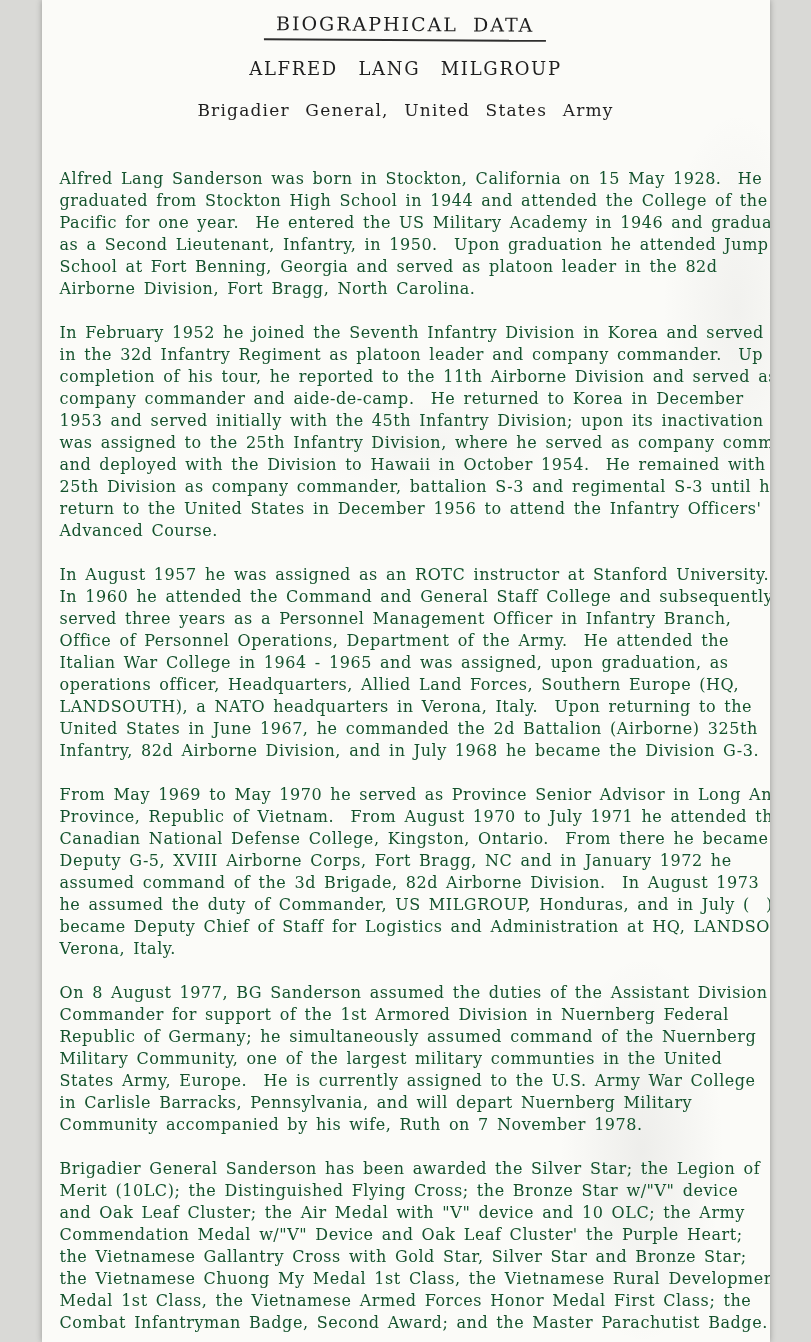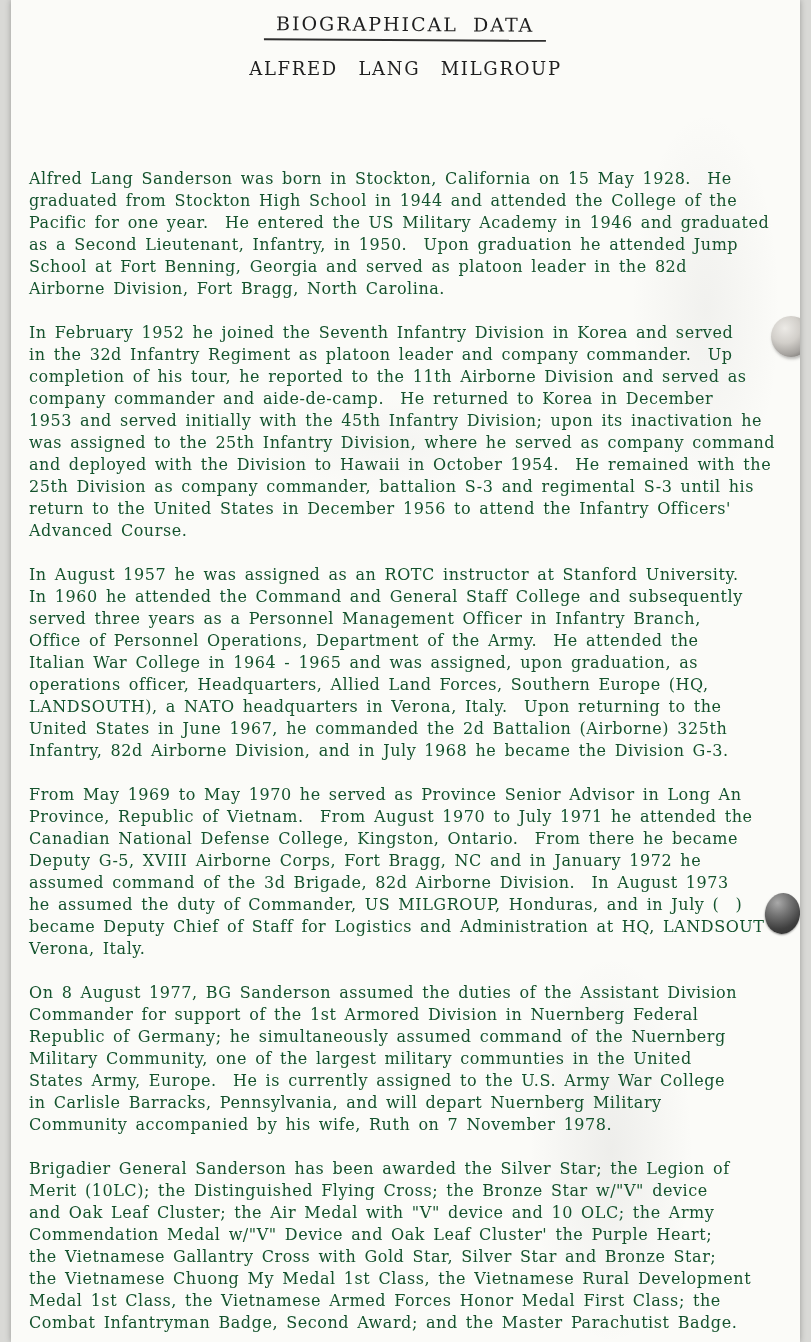--- a/index.html
+++ b/index.html
@@ -1,18 +1,18 @@
 <!DOCTYPE html>
 <html><head>
 <meta charset="utf-8">
 <style>
   html,body{margin:0;padding:0;background:#d9d9d6;}
   .page{
     position:relative;
-    width:789px;height:1342px;
+    width:728px;height:1342px;
     margin:0 auto;
     background:#fbfbf8;
     overflow:hidden;
     font-family:"DejaVu Serif","Liberation Serif",serif;
     color:#242424;
     box-shadow:0 0 6px rgba(0,0,0,.3);
   }
   
   .doc-header{padding-top:13px;text-align:center;}
   .doc-title{font-size:19px;letter-spacing:2px;word-spacing:7px;margin:0 0 17px 0;color:#1e1e1e;}
@@ -59,20 +59,21 @@
 
   <div class="smudge smudge-a"></div>
   <div class="smudge smudge-b"></div>
   <div class="smudge smudge-c"></div>
 
   <header class="doc-header">
     <div class="doc-title">
       <span class="title-underline">BIOGRAPHICAL DATA</span>
     </div>
     <div class="doc-name">ALFRED LANG MILGROUP</div>
+    <div class="doc-rank">Brigadier General, United States Army</div>
   </header>
 
   <main class="doc-body">
     <p class="para">Alfred Lang Sanderson was born in Stockton, California on 15 May 1928.  He
 graduated from Stockton High School in 1944 and attended the College of the
 Pacific for one year.  He entered the US Military Academy in 1946 and graduated
 as a Second Lieutenant, Infantry, in 1950.  Upon graduation he attended Jump
 School at Fort Benning, Georgia and served as platoon leader in the 82d
 Airborne Division, Fort Bragg, North Carolina.</p>
     <p class="para">In February 1952 he joined the Seventh Infantry Division in Korea and served

